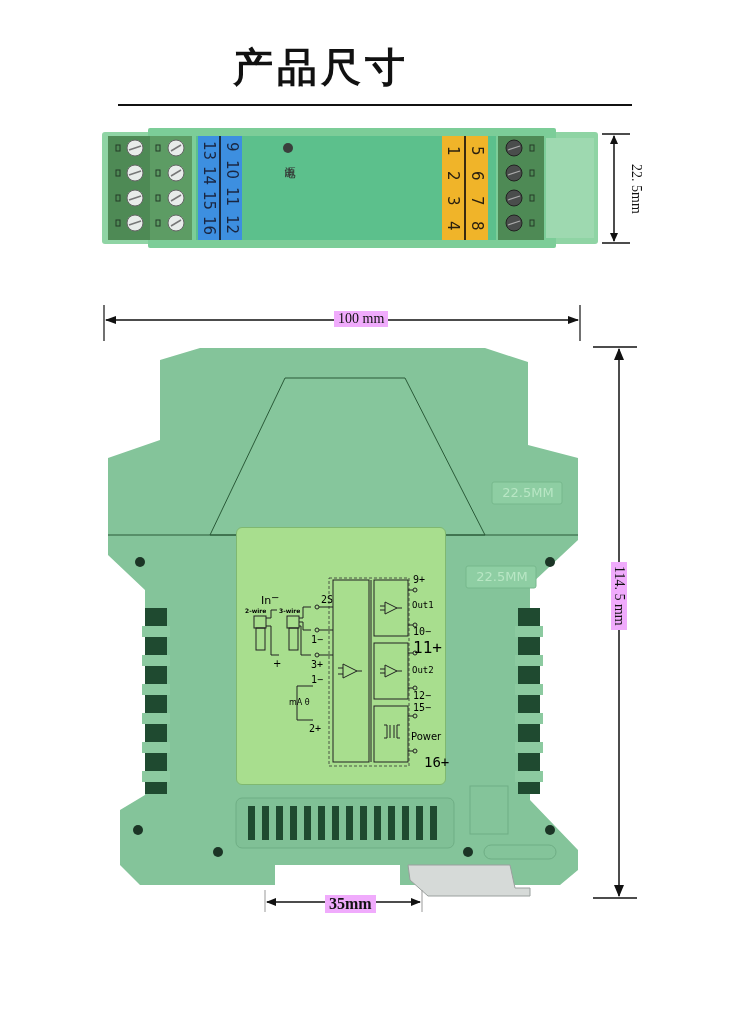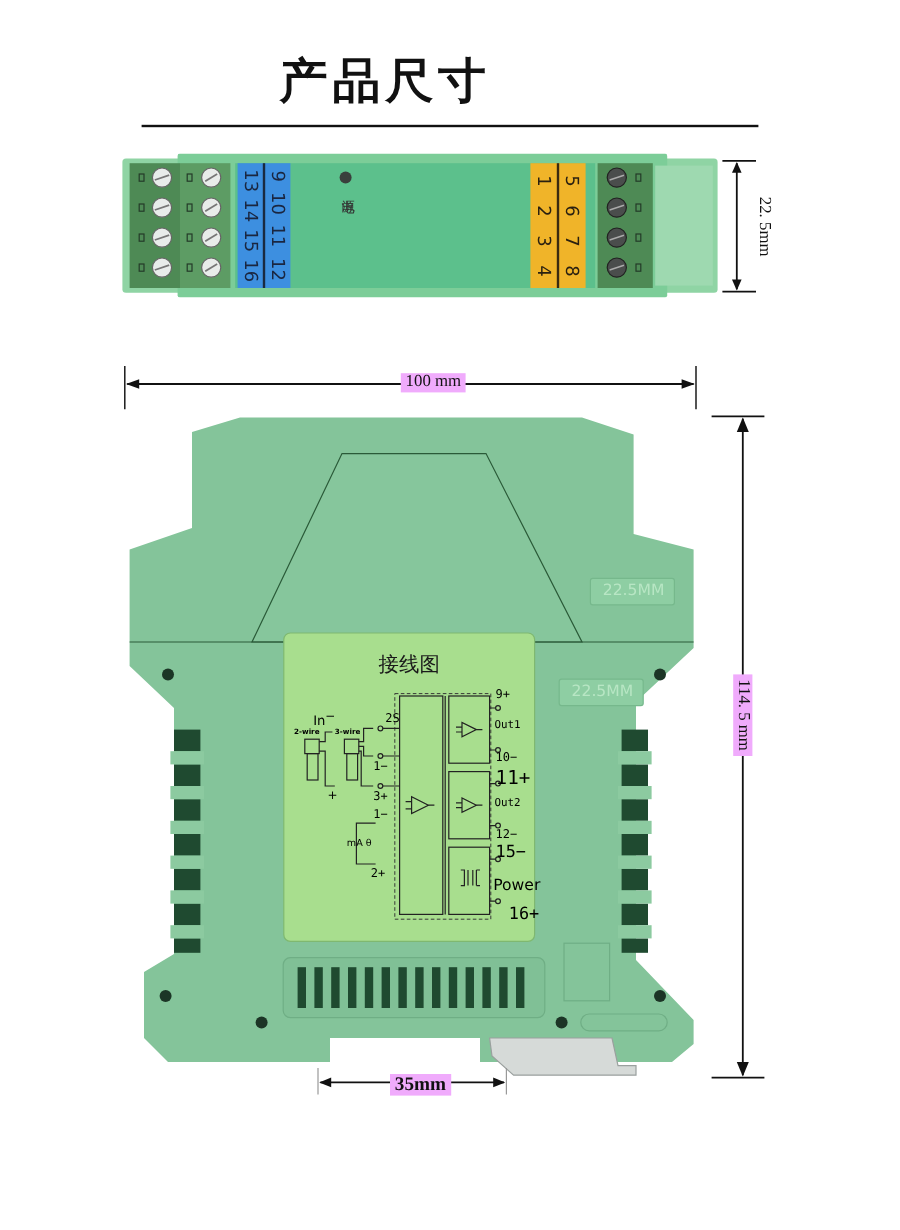--- a/index.html
+++ b/index.html
@@ -215,21 +215,20 @@
   <rect x="370" y="446" width="38" height="48" fill="#84c49a" stroke="#6fae85"></rect>
   <rect x="384" y="505" width="72" height="14" rx="7" fill="#84c49a" stroke="#6fae85"></rect>
 
   <path d="M308,525 L410,525 L415,548 L430,548 L430,556 L328,556 L310,540 Z" fill="#d6dad8" stroke="#9aa09e"></path>
 </svg>
 
 <div class="abs" style="left:494px; top:485px; width:68px; text-align:center; font-size:13px; color:#b8e6c4;">22.5MM</div>
 <div class="abs" style="left:468px; top:569px; width:68px; text-align:center; font-size:13px; color:#b8e6c4;">22.5MM</div>
 
 <div class="abs" style="left:236px; top:527px; width:208px; height:256px; background:#a8de8e; border:1px solid #7fb870; border-radius:6px;">
-  <div class="abs" style="left:0; top:14px; width:208px; text-align:center; font-size:17px; font-family:'DejaVu Serif', serif; color:#1a1a1a;">接线图</div>
   <svg class="abs" style="left:0; top:0;" width="208" height="256">
 
     <rect x="92" y="50" width="80" height="188" fill="none" stroke="#333" stroke-dasharray="3,2" stroke-width="0.8"></rect>
 
     <rect x="96" y="52" width="36" height="182" fill="none" stroke="#222" stroke-width="1"></rect>
     <line x1="134" y1="52" x2="134" y2="234" stroke="#222" stroke-width="1"></line>
 
     <rect x="137" y="52" width="34" height="56" fill="none" stroke="#222" stroke-width="1"></rect>
     <rect x="137" y="115" width="34" height="56" fill="none" stroke="#222" stroke-width="1"></rect>
     <rect x="137" y="178" width="34" height="56" fill="none" stroke="#222" stroke-width="1"></rect>
@@ -297,22 +296,22 @@
   <div class="abs mono" style="left:74px; top:146px; font-size:10px;">1−</div>
   <div class="abs mono" style="left:72px; top:195px; font-size:10px;">2+</div>
   <div class="abs" style="left:52px; top:170px; font-size:8px;">mA θ</div>
 
   <div class="abs mono" style="left:176px; top:46px; font-size:10px;">9+</div>
   <div class="abs mono" style="left:175px; top:72px; font-size:9px;">Out1</div>
   <div class="abs mono" style="left:176px; top:98px; font-size:10px;">10−</div>
   <div class="abs mono" style="left:176px; top:110px; font-size:16px;">11+</div>
   <div class="abs mono" style="left:175px; top:137px; font-size:9px;">Out2</div>
   <div class="abs mono" style="left:176px; top:162px; font-size:10px;">12−</div>
-  <div class="abs mono" style="left:176px; top:174px; font-size:14px;">15−</div>
-  <div class="abs" style="left:174px; top:203px; font-size:13px;">Power</div>
+  <div class="abs mono" style="left:176px; top:174px; font-size:10px;">15−</div>
+  <div class="abs" style="left:174px; top:203px; font-size:10px;">Power</div>
   <div class="abs mono" style="left:187px; top:226px; font-size:14px;">16+</div>
 </div>
 
 <svg class="abs" style="left:262px; top:890px;" width="165" height="24">
   <line x1="3" y1="0" x2="3" y2="22" stroke="#999" stroke-width="1"></line>
   <line x1="160" y1="0" x2="160" y2="22" stroke="#999" stroke-width="1"></line>
   <line x1="5" y1="12" x2="158" y2="12" stroke="#111" stroke-width="1.5"></line>
   <polygon points="4,12 14,8 14,16" fill="#111"></polygon>
   <polygon points="159,12 149,8 149,16" fill="#111"></polygon>
 </svg>

